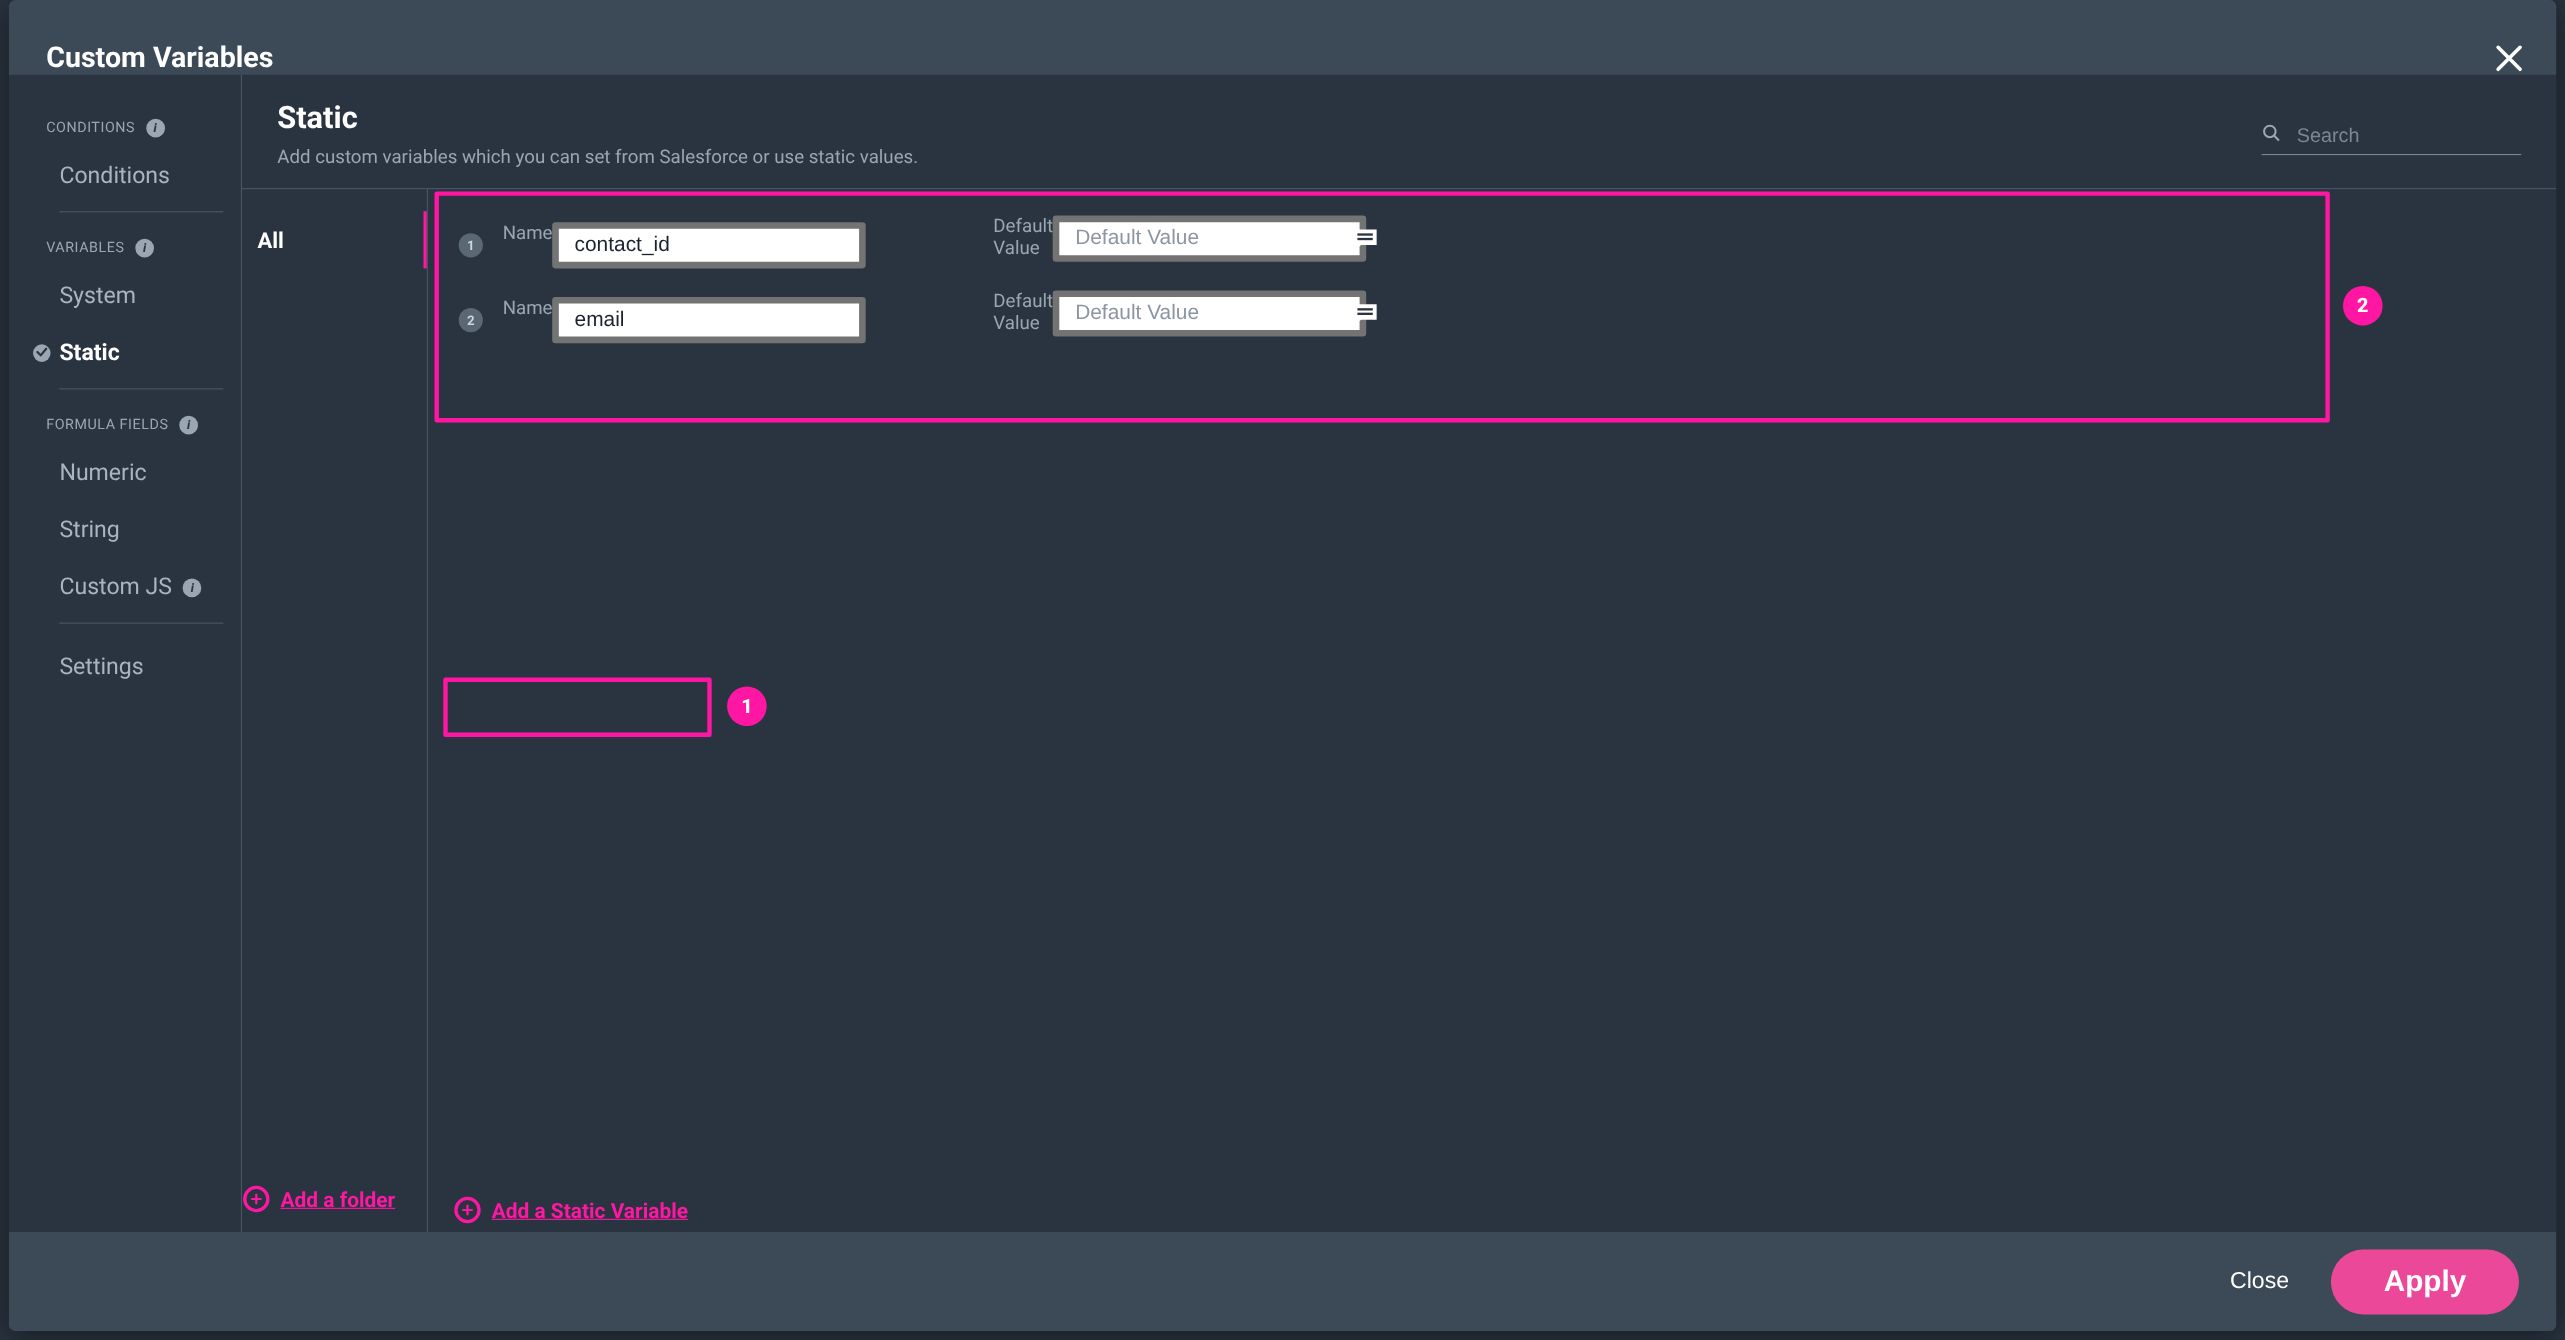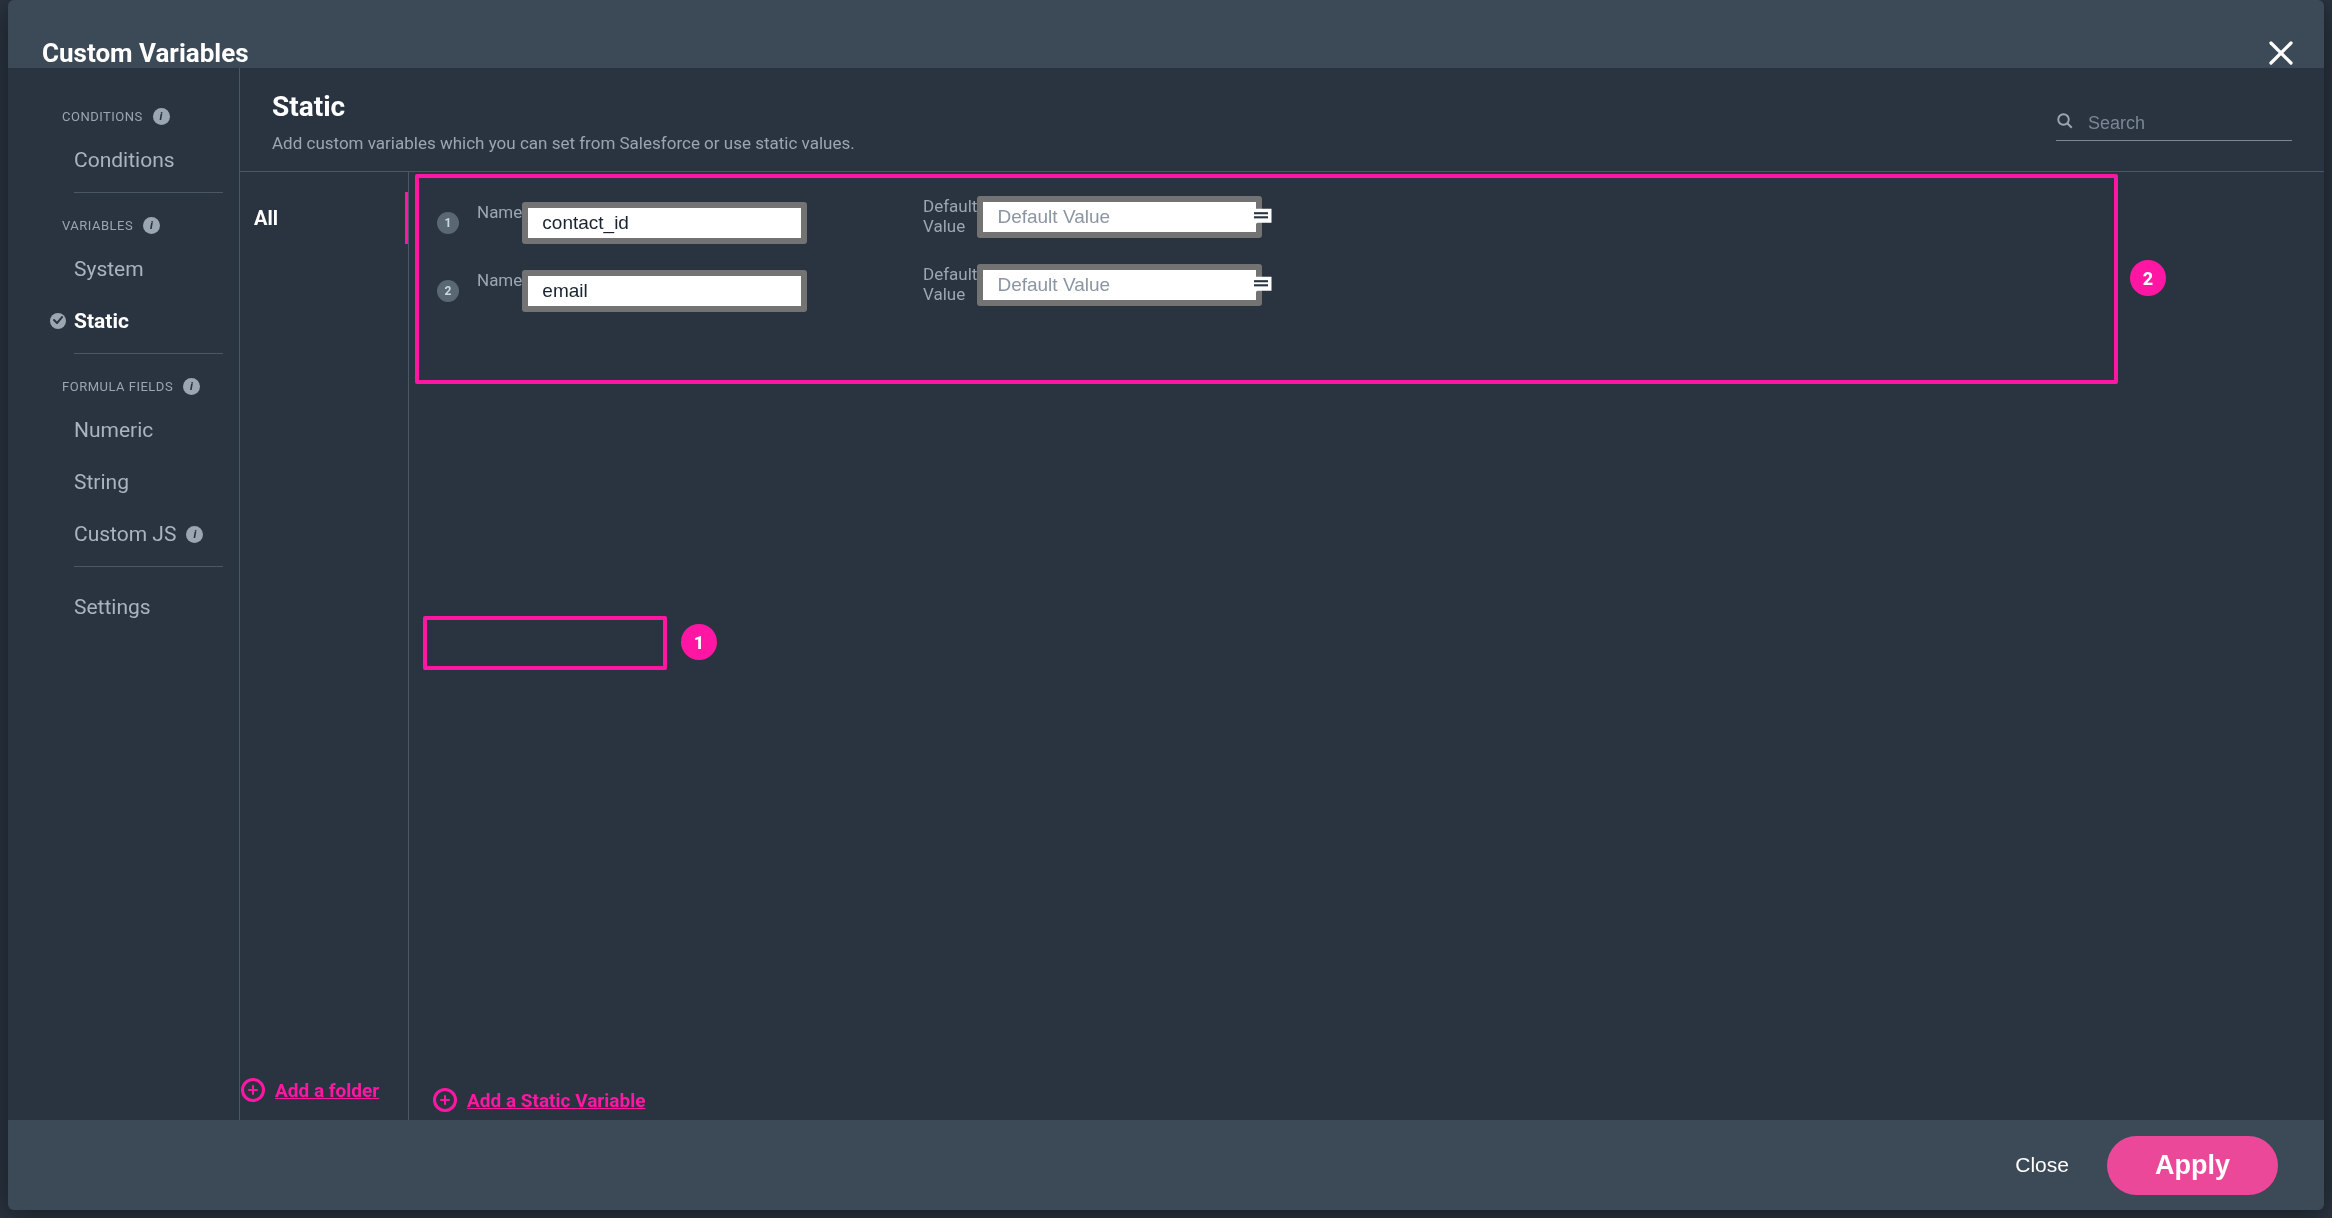--- a/index.html
+++ b/index.html
@@ -39,21 +39,20 @@
     cursor: pointer;
     color: #fff;
     font-size: 0;
   }
   .close-icon svg { width: 30px; height: 30px; }
 
   .modal-body {
     flex: 1 1 auto;
     display: flex;
     min-height: 0;
-    padding-left: 20px;
   }
 
   .sidebar {
     width: 212px;
     border-right: 1px solid #4a5865;
     padding: 30px 0 0 0;
     display: flex;
     flex-direction: column;
     gap: 0;
     overflow-y: auto;
@@ -282,21 +281,21 @@
     padding-left: 0;
   }
 
   .modal-footer {
     height: 90px;
     background: #3c4a57;
     display: flex;
     align-items: center;
     justify-content: flex-end;
     gap: 38px;
-    padding: 0 46px;
+    padding: 0 34px;
   }
   .btn-close {
     background: transparent;
     border: none;
     color: #fff;
     font-size: 21px;
     cursor: pointer;
   }
   .btn-apply {
     background: #ec4899;

